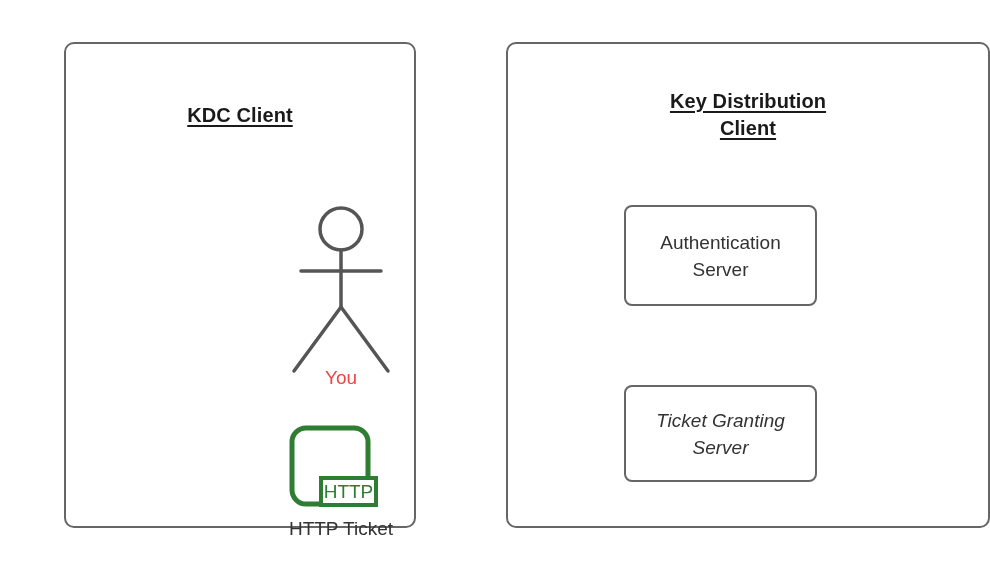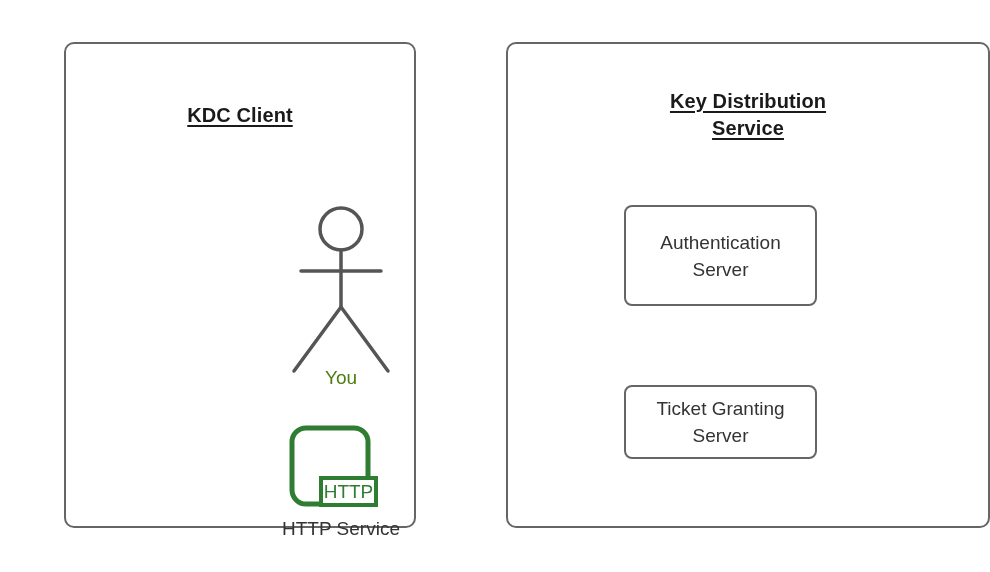--- a/index.html
+++ b/index.html
@@ -71,21 +71,21 @@
   }
   .stick-figure svg { display: block; }
 
   .figure-label {
     position: absolute;
     left: 175px;
     top: 321px;
     width: 200px;
     text-align: center;
     font-size: 19px;
-    color: #4d7c0f;
+    color: #ef4444;
     line-height: 26px;
   }
 
   
   .http-icon {
     position: absolute;
     left: 222px;
     top: 381px;
     width: 90px;
     height: 85px;
@@ -122,21 +122,22 @@
   #box-auth-server {
     left: 624px;
     top: 205px;
     width: 193px;
     height: 101px;
   }
   #box-tgt-server {
     left: 624px;
     top: 385px;
     width: 193px;
-    height: 74px;
+    height: 97px;
+    font-style: italic;
   }
   .server-box .line { display: block; }
 </style>
 </head>
 <body>
 
 <div class="canvas">
 
   <div class="panel" id="panel-client">
 
@@ -159,28 +160,28 @@
     <div class="figure-label">You</div>
 
     <div class="http-icon">
       <svg width="90" height="85" viewBox="0 0 90 85" xmlns="http://www.w3.org/2000/svg">
         <rect x="4" y="3" width="76" height="76" rx="14" ry="14" fill="none" stroke="#2E7D32" stroke-width="5"></rect>
         <rect x="33" y="53" width="55" height="27" fill="#ffffff" stroke="#2E7D32" stroke-width="4"></rect>
         <text x="60.5" y="72.5" text-anchor="middle" font-family="Liberation Sans, sans-serif" font-size="19" fill="#2E7D32">HTTP</text>
       </svg>
     </div>
 
-    <div class="service-label">HTTP Service</div>
+    <div class="service-label">HTTP Ticket</div>
   </div>
 
   <div class="panel" id="panel-kdc">
 
     <div class="panel-title" id="kdc-title">
       <span>Key Distribution</span><br>
-      <span>Service</span>
+      <span>Client</span>
     </div>
   </div>
 
   <div class="server-box" id="box-auth-server">
     <div>
       <span class="line">Authentication</span>
       <span class="line">Server</span>
     </div>
   </div>
 

